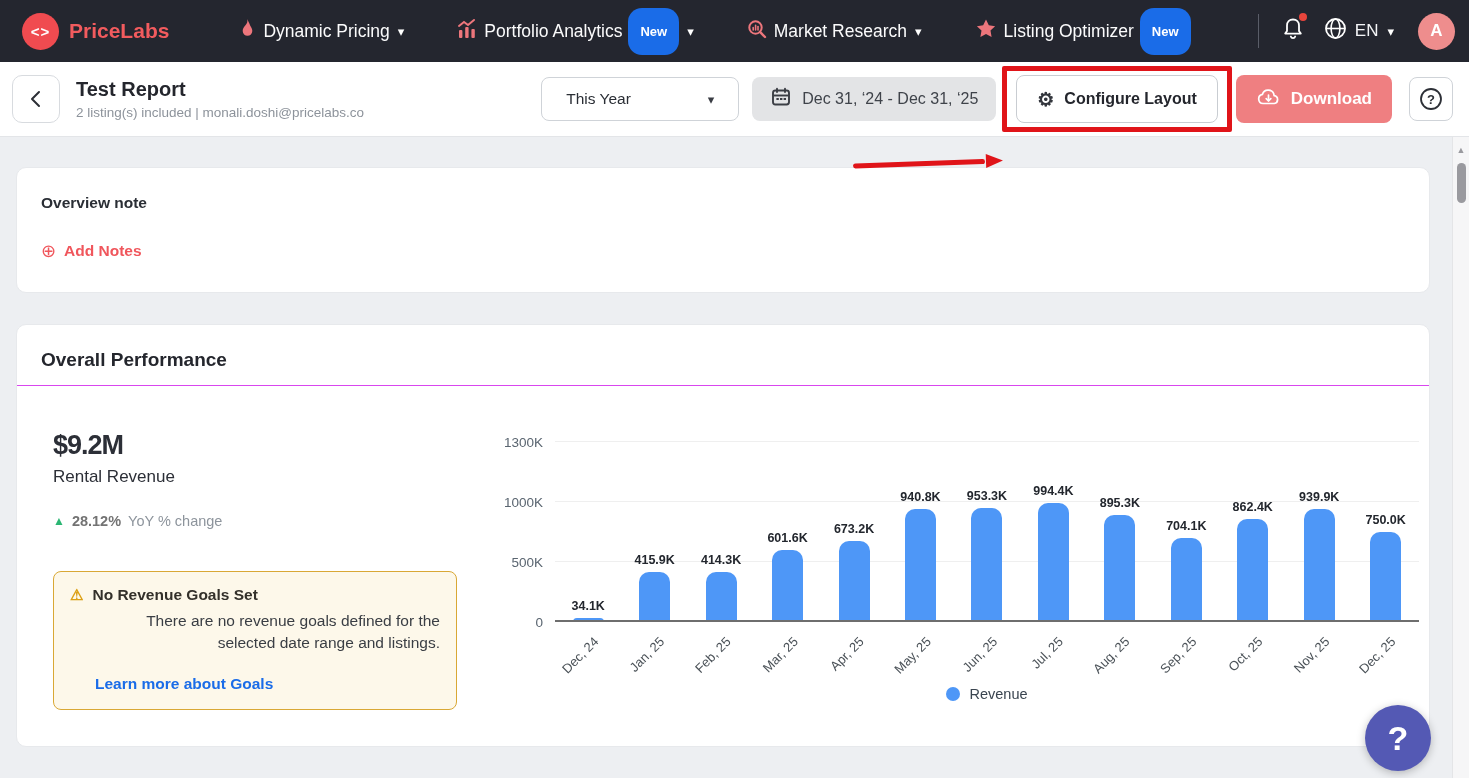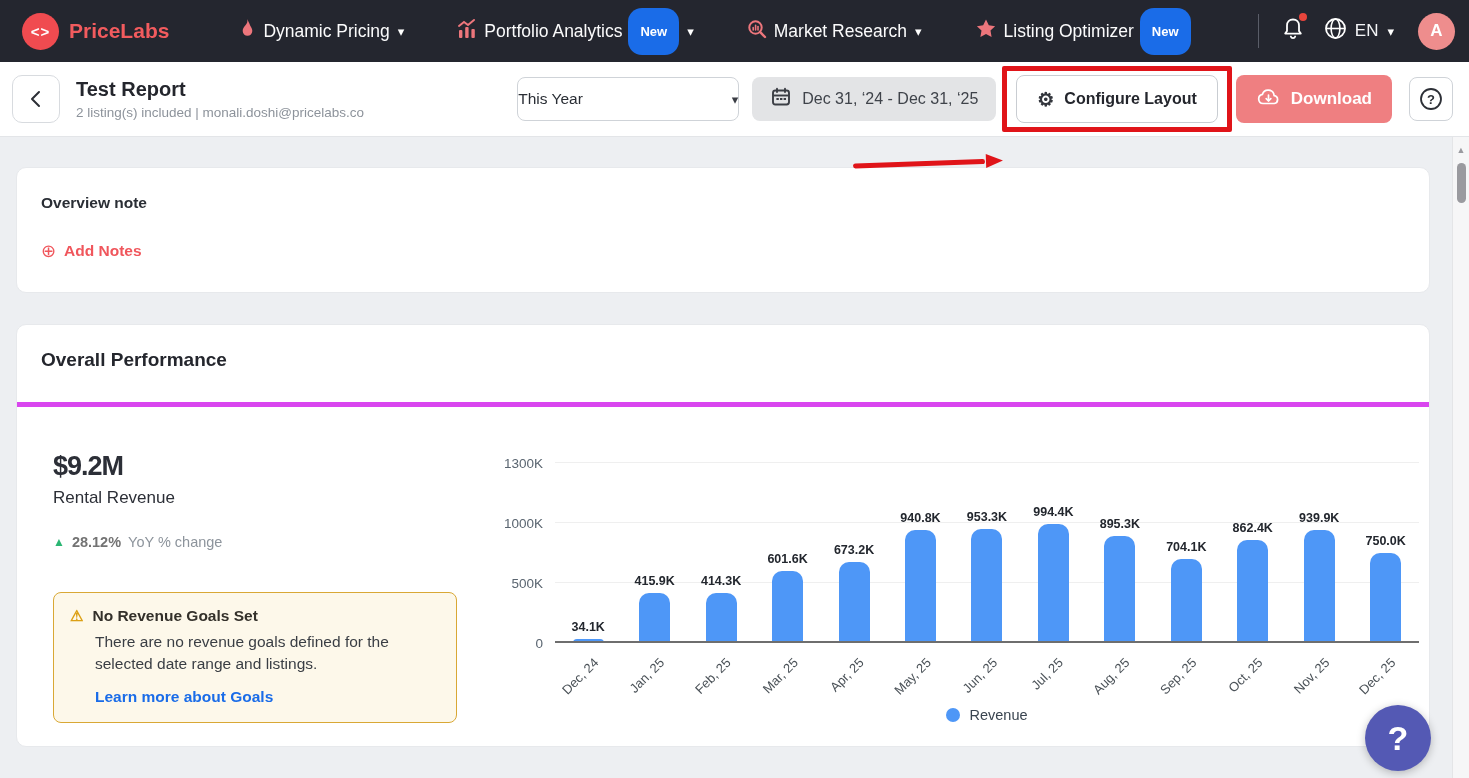--- a/index.html
+++ b/index.html
@@ -22,21 +22,21 @@
   .lang { display:flex; align-items:center; gap:7px; font-size:17px; cursor:pointer; }
   .avatar { width:37px; height:37px; border-radius:50%; background:#ee8d8d; color:#fff; display:flex; align-items:center; justify-content:center; font-size:17px; font-weight:bold; cursor:pointer; margin-left:6px; }
 
   
   .header { position:relative; height:75px; background:#ffffff; display:flex; align-items:center; padding:0 16px 0 12px; border-bottom:1px solid #e3e5e8; }
   .back-btn { width:48px; height:48px; border:1px solid #d8dbdf; border-radius:10px; background:#fff; display:flex; align-items:center; justify-content:center; cursor:pointer; }
   .title-block { margin-left:16px; }
   .page-title { font-size:20px; font-weight:bold; color:#24262d; }
   .page-subtitle { font-size:13.5px; color:#8d939b; margin-top:4px; }
   .header-spacer { flex:1; }
-  .select-box { width:222px; height:44px; border:1px solid #cfd3d8; border-radius:8px; background:#fff; display:flex; align-items:center; padding:0 0; font-size:15.5px; color:#2a2e35; cursor:pointer; }
+  .select-box { width:198px; height:44px; border:1px solid #cfd3d8; border-radius:8px; background:#fff; display:flex; align-items:center; padding:0 24px; font-size:15.5px; color:#2a2e35; cursor:pointer; }
   .select-box .caret { color:#3a3d44; margin-left:auto; }
   .date-btn { height:44px; margin-left:13px; background:#e3e4e6; border:none; border-radius:8px; display:flex; align-items:center; gap:10px; padding:0 18px; font-size:16px; color:#3f434a; cursor:pointer; font-family:inherit; }
   .annot-box { margin-left:6px; border:5px solid #e01419; border-radius:2px; padding:4px 9px; background:transparent; }
   .config-btn { height:48px; background:#fff; border:1px solid #c9cdd2; border-radius:8px; display:flex; align-items:center; gap:10px; padding:0 20px; font-size:16px; font-weight:bold; color:#24262d; cursor:pointer; font-family:inherit; }
   .gear-glyph { font-size:19px; color:#33363d; line-height:1; }
   .download-btn { height:48px; margin-left:4px; background:#ef7f81; border:none; border-radius:8px; display:flex; align-items:center; gap:10px; padding:0 20px; font-size:17px; font-weight:bold; color:#fff; cursor:pointer; font-family:inherit; }
   .help-btn { width:44px; height:44px; margin-left:17px; background:#fff; border:1px solid #cfd3d8; border-radius:8px; display:flex; align-items:center; justify-content:center; cursor:pointer; }
   .annot-arrow { position:absolute; left:853px; top:94px; width:150px; height:14px; transform:rotate(-2deg); pointer-events:none; z-index:5; }
   .annot-arrow .shaft { position:absolute; left:0; top:5px; width:132px; height:5px; background:#e01419; border-radius:3px; }
   .annot-arrow .head { position:absolute; right:0; top:0; width:0; height:0; border-left:17px solid #e01419; border-top:7px solid transparent; border-bottom:7px solid transparent; }
@@ -44,34 +44,34 @@
   
   .main { position:absolute; top:137px; left:0; right:17px; bottom:0; background:#edeff2; padding:30px 22px 0 16px; overflow:hidden; }
   .card { background:#fff; border:1px solid #e7e9ec; border-radius:10px; }
   .note-card { padding:26px 24px 30px 24px; }
   .note-title { font-size:15.5px; font-weight:bold; color:#2a2e35; }
   .note-desc { font-size:15.5px; color:#9aa0a8; margin-top:20px; }
   .add-notes { display:flex; align-items:center; gap:8px; margin-top:28px; color:#f0565c; font-size:15.5px; font-weight:bold; cursor:pointer; width:max-content; }
   .plus-glyph { font-size:18px; font-weight:normal; }
 
   .perf-card { margin-top:31px; height:423px; overflow:hidden; }
-  .perf-header { padding:24px 24px 31px 24px; border-bottom:5px solid #d946ef; }
+  .perf-header { padding:24px 24px 14px 24px; border-bottom:1px solid #d946ef; }
   .perf-title { font-size:19px; font-weight:bold; color:#24262d; }
   .perf-body { display:flex; padding:0 10px 0 36px; }
   .perf-left { width:440px; flex:none; padding-top:44px; }
   .big-value { font-size:27px; font-weight:bold; color:#2c2f37; letter-spacing:-1px; }
   .big-label { font-size:17px; font-weight:normal; color:#2c2f37; margin-top:6px; }
   .yoy-row { display:flex; align-items:center; gap:7px; margin-top:26px; font-size:14.5px; }
   .yoy-tri { color:#2bb673; font-size:12px; }
   .yoy-val { font-weight:bold; color:#737373; }
   .yoy-lab { color:#8d949c; }
   .warn-box { margin-top:42px; width:404px; background:#fdf8ea; border:1px solid #d9a835; border-radius:8px; padding:14px 16px 16px 16px; }
   .warn-head { display:flex; gap:9px; font-size:15.5px; font-weight:bold; color:#33302a; }
   .warn-icon { color:#dca015; font-size:15px; }
-  .warn-msg { font-size:15.5px; color:#3a3e44; line-height:1.45; margin:6px 0 12px 25px; }
+  .warn-msg { font-size:15.5px; color:#3a3e44; line-height:1.45; margin:6px 0 20px 25px;text-align:right; }
   .warn-link { font-size:15.5px; font-weight:bold; color:#1a6ce8; margin-left:25px; cursor:pointer; width:max-content; }
 
   
   .chart-wrap { flex:1; padding-top:56px; }
   .chart-grid { display:flex; }
   .yaxis { width:62px; position:relative; height:180px; flex:none; }
   .ytick { position:absolute; right:12px; font-size:13.5px; color:#5a6570; }
   .plot { flex:1; position:relative; height:180px; }
   .gridline { position:absolute; left:0; right:0; height:1px; background:#efefef; }
   .gridline.base { height:2px; background:#6e6e6e; z-index:2; }

